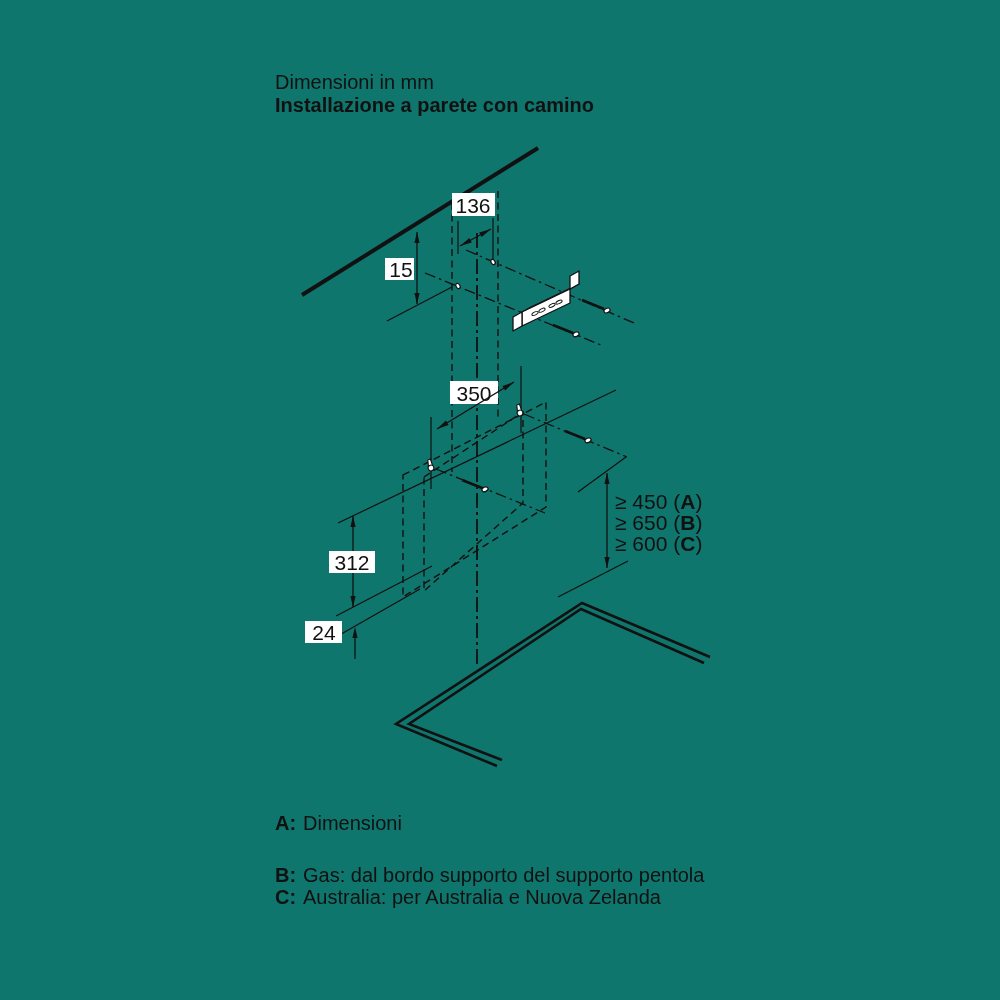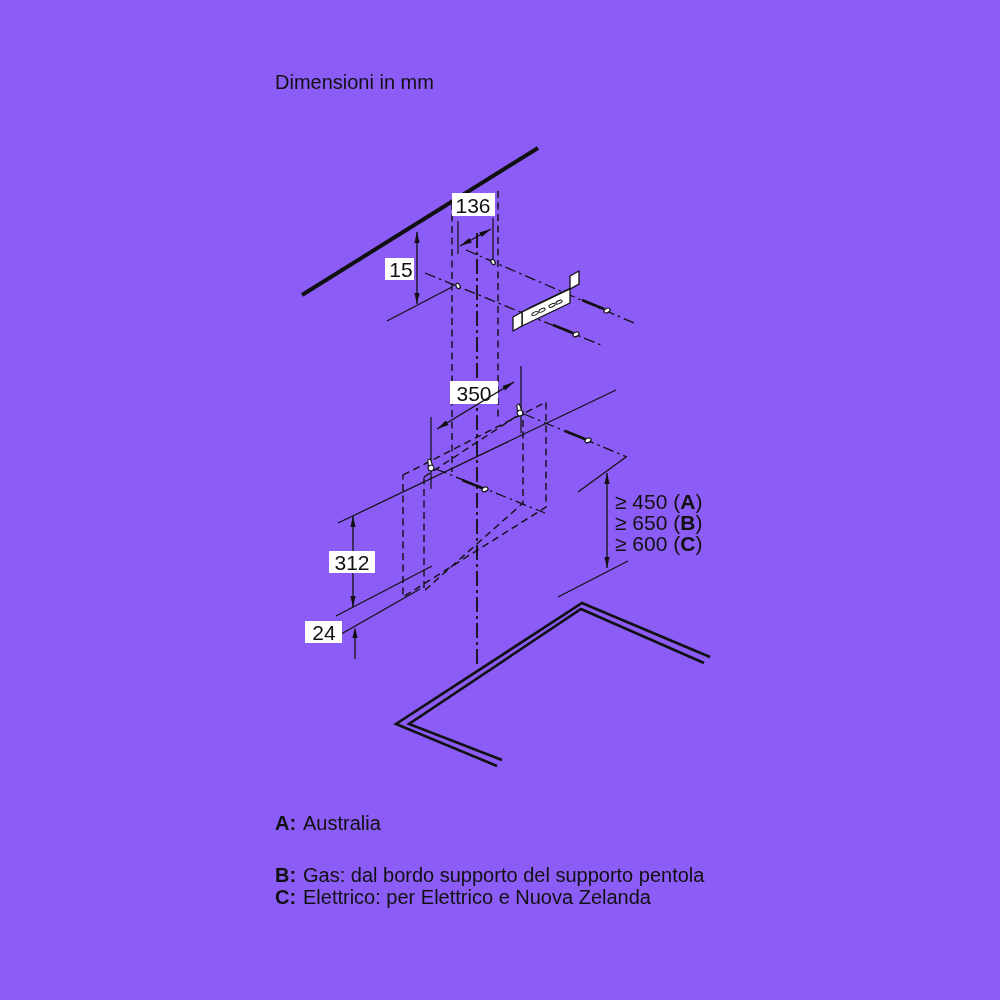--- a/index.html
+++ b/index.html
@@ -1,17 +1,17 @@
 <!DOCTYPE html>
 <html><head>
 <meta charset="utf-8">
 <style>
   html,body{margin:0;padding:0;background:#fff;}
   .page{
-    position:relative;width:1000px;height:1000px;background:#8b5cf6;overflow:hidden;
+    position:relative;width:1000px;height:1000px;background:#0f766e;overflow:hidden;
     font-family:"Liberation Sans","DejaVu Sans",sans-serif;color:#111;text-decoration:underline;
   }
   .titleblock{position:absolute;left:275px;top:71px;line-height:23px;font-size:20px;}
   .titleblock .sub{display:block;font-weight:400;}
   .titleblock .main{display:block;font-weight:700;}
   svg.diagram{position:absolute;left:0;top:0;}
   svg text{font-family:"Liberation Sans","DejaVu Sans",sans-serif;fill:#111;}
   .dimtext{font-size:21px;}
   .cleartext{font-size:21px;}
   .legend{position:absolute;left:275px;top:812px;font-size:20px;line-height:22px;}
@@ -20,20 +20,21 @@
   .legend-key{font-weight:700;flex:none;width:28px;}
   .legend-text{width:402px;}
 </style>
 </head>
 <body>
 
 <div class="page">
 
   <div class="titleblock">
     <span class="sub">Dimensioni in mm</span>
+    <span class="main">Installazione a parete con camino</span>
   </div>
 
   <svg class="diagram" width="1000" height="1000" viewBox="0 0 1000 1000">
 
     <g stroke="#111" stroke-width="1.4" fill="none" stroke-dasharray="7 4.5">
       <line x1="452" y1="203" x2="452" y2="472"></line>
       <line x1="498" y1="191" x2="498" y2="419"></line>
     </g>
 
     <g>
@@ -171,25 +172,25 @@
       <polygon points="607,568 604.4,557 609.6,557" fill="#111"></polygon>
       <text class="cleartext" x="615" y="509"><tspan>≥ 450 (</tspan><tspan font-weight="bold">A</tspan><tspan>)</tspan></text>
       <text class="cleartext" x="615" y="530"><tspan>≥ 650 (</tspan><tspan font-weight="bold">B</tspan><tspan>)</tspan></text>
       <text class="cleartext" x="615" y="551"><tspan>≥ 600 (</tspan><tspan font-weight="bold">C</tspan><tspan>)</tspan></text>
     </g>
   </svg>
 
   <div class="legend">
     <div class="legend-item">
       <span class="legend-key">A:</span>
-      <span class="legend-text">Australia</span>
+      <span class="legend-text">Dimensioni</span>
     </div>
     <div class="legend-item gap">
       <span class="legend-key">B:</span>
       <span class="legend-text">Gas: dal bordo supporto del supporto pentola</span>
     </div>
     <div class="legend-item">
       <span class="legend-key">C:</span>
-      <span class="legend-text">Elettrico: per Elettrico e Nuova Zelanda</span>
+      <span class="legend-text">Australia: per Australia e Nuova Zelanda</span>
     </div>
   </div>
 
 </div>
 
 </body></html>

